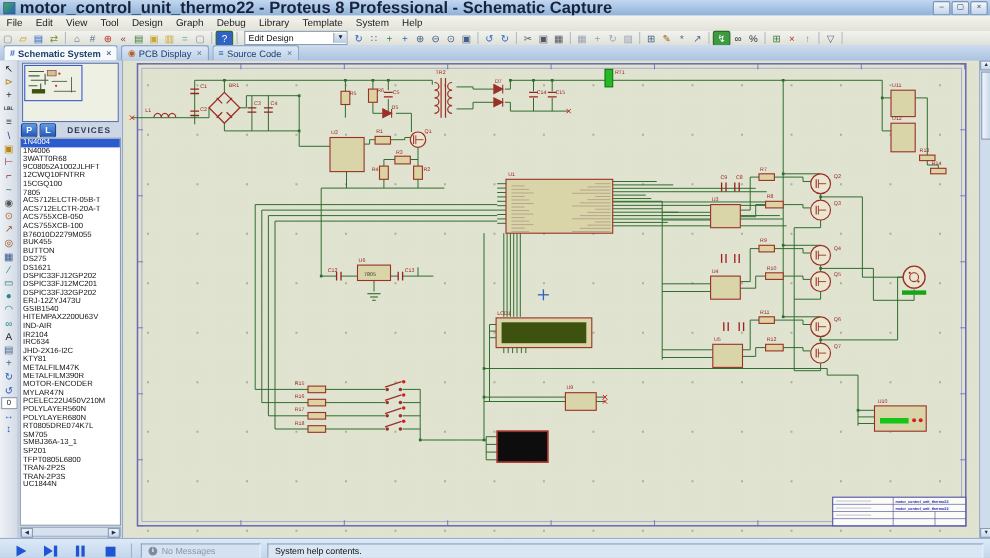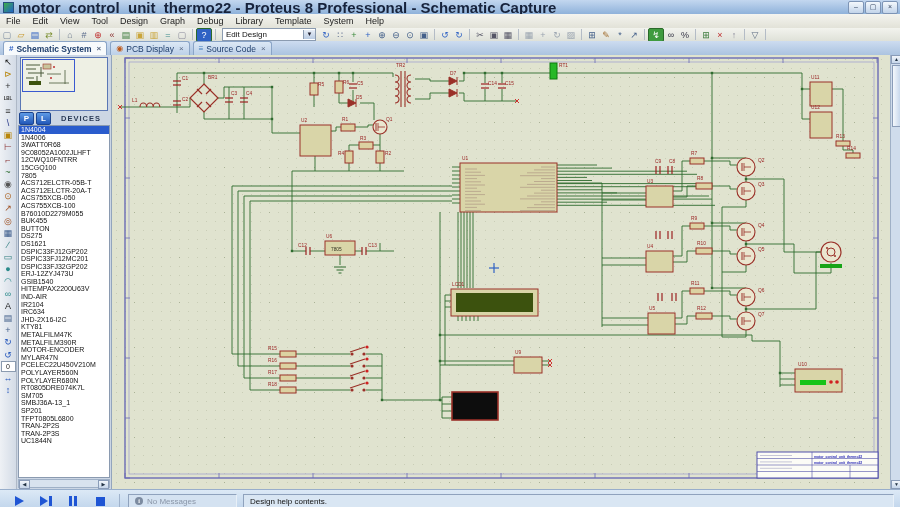--- a/index.html
+++ b/index.html
@@ -787,17 +787,17 @@
         </div>
       <div class="simbtn">
           <div class="shape-stop"></div>
         </div>
     </div>
     <div id="msg-panel">
       <div id="msg-icon">i</div>
       <span>No Messages</span>
     </div>
     <div id="help-panel">
-      <span>Design help contents.</span>
+      <span>System help contents.</span>
     </div>
   </div>
 
 </div>
 
 </body></html>

